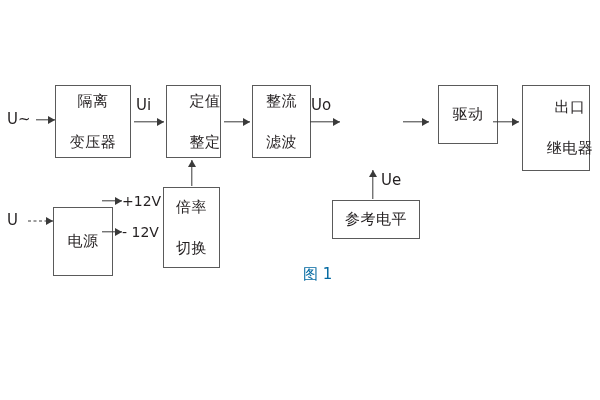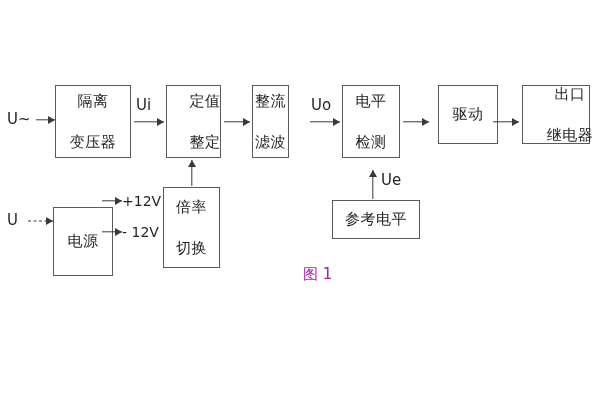--- a/index.html
+++ b/index.html
@@ -50,21 +50,21 @@
   
   .arr-u .shaft{width:1.4px;left:50%;top:0;transform:translateX(-50%);}
   .arr-u .head{
     top:0;left:50%;transform:translateX(-50%);
     border-left:4.2px solid transparent;
     border-right:4.2px solid transparent;
     border-bottom:7px solid #3a3a3a;
   }
 
   .caption{
-    position:absolute;font-size:15px;white-space:nowrap;color:#a21caf;
+    position:absolute;font-size:15px;white-space:nowrap;color:#0369a1;
   }
 </style>
 </head>
 <body>
 
 <div id="stage">
 
   <div class="lbl" style="left:7px;top:112px;">U~</div>
   <div class="arrow arr-r" style="left:36px;top:115px;width:19px;height:9px;">
     <span class="shaft" style="width:19px;"></span>
@@ -91,51 +91,47 @@
   <div class="box" style="left:166px;top:85px;width:55px;height:73px;padding-left:23px;">
     <span class="ln">定值</span>
     <span class="ln">整定</span>
   </div>
 
   <div class="arrow arr-r" style="left:224px;top:117px;width:26px;height:9px;">
     <span class="shaft" style="width:26px;"></span>
       <span class="head"></span>
   </div>
 
-  <div class="box" style="left:252px;top:85px;width:37px;height:73px;">
+  <div class="box" style="left:252px;top:85px;width:59px;height:73px;">
     <span class="ln">整流</span>
     <span class="ln">滤波</span>
   </div>
 
   <div class="lbl" style="left:311px;top:98px;">Uo</div>
   <div class="arrow arr-r" style="left:310px;top:117px;width:30px;height:9px;">
     <span class="shaft" style="width:30px;"></span>
       <span class="head"></span>
   </div>
 
-  <div class="box" style="left:342px;top:85px;width:58px;height:73px;">
-    <span class="ln">电平</span>
-    <span class="ln">检测</span>
-  </div>
 
   <div class="arrow arr-r" style="left:403px;top:117px;width:26px;height:9px;">
     <span class="shaft" style="width:26px;"></span>
       <span class="head"></span>
   </div>
 
   <div class="box one" style="left:414px;top:85px;width:60px;height:59px;margin-left:24px;">
     <span class="ln">驱动</span>
   </div>
 
   <div class="arrow arr-r" style="left:493px;top:117px;width:26px;height:9px;">
     <span class="shaft" style="width:26px;"></span>
       <span class="head"></span>
   </div>
 
-  <div class="box" style="left:522px;top:85px;width:68px;height:59px;padding-left:28px;">
+  <div class="box" style="left:522px;top:85px;width:68px;height:86px;padding-left:28px;">
     <span class="ln">出口</span>
     <span class="ln">继电器</span>
   </div>
 
   <div class="box one" style="left:53px;top:186px;width:60px;height:69px;margin-top:21px;">
     <span class="ln">电源</span>
   </div>
 
   <div class="arrow arr-r" style="left:102px;top:196px;width:20px;height:9px;">
     <span class="shaft" style="width:20px;"></span>

